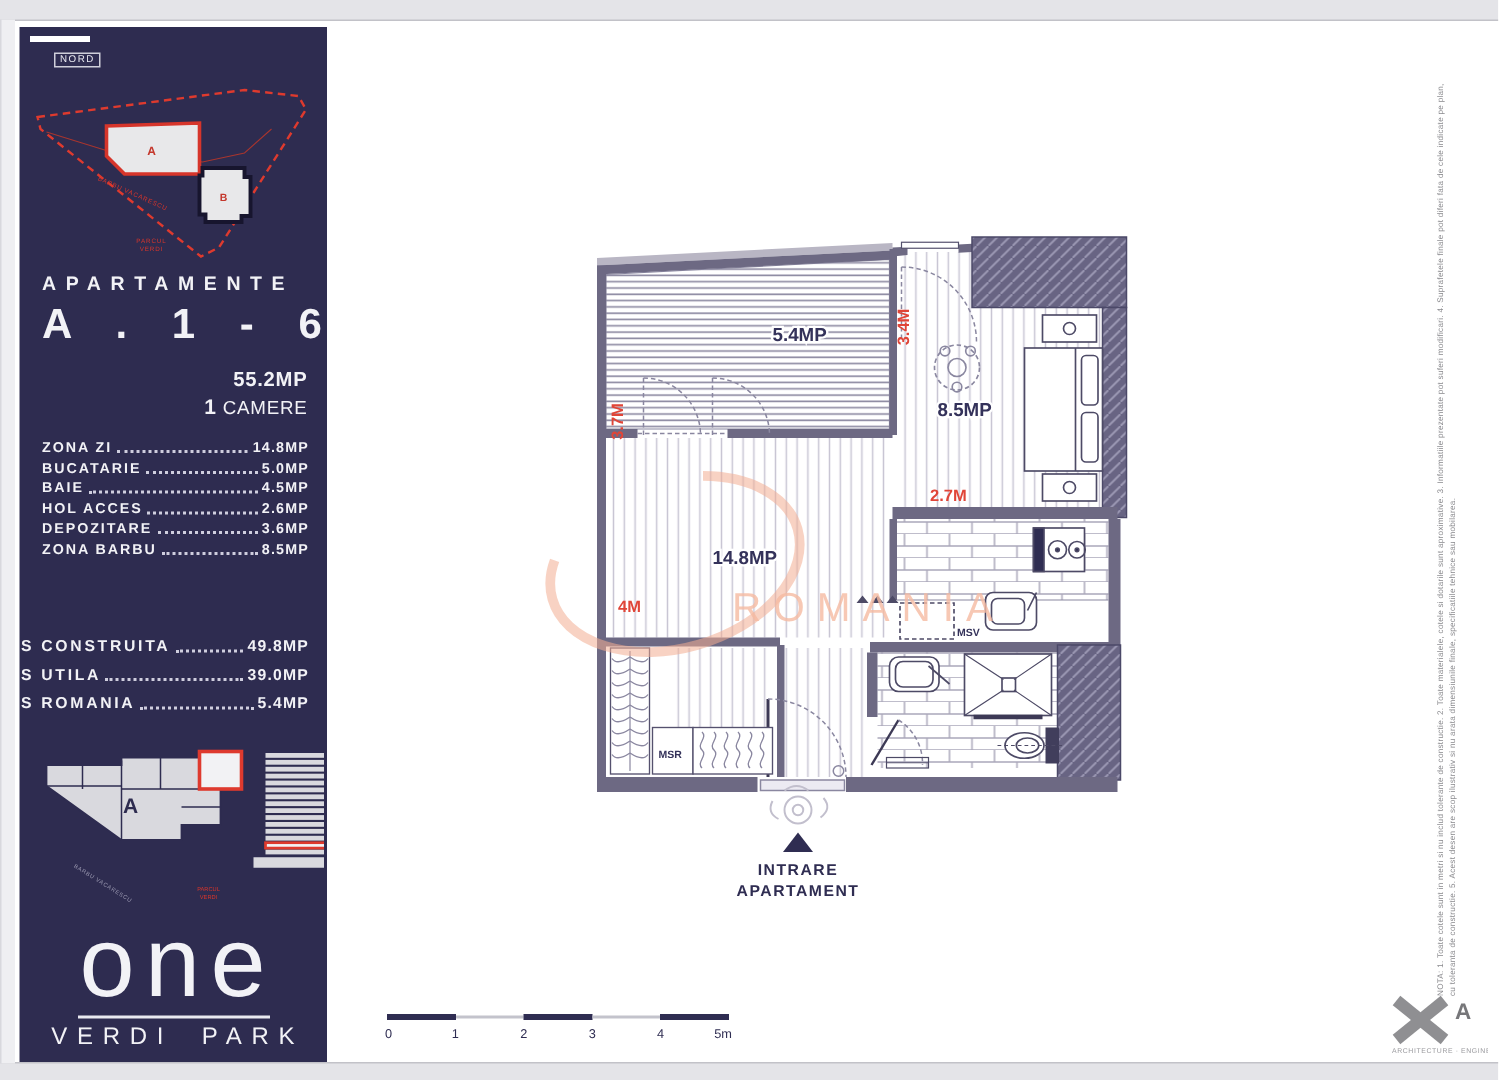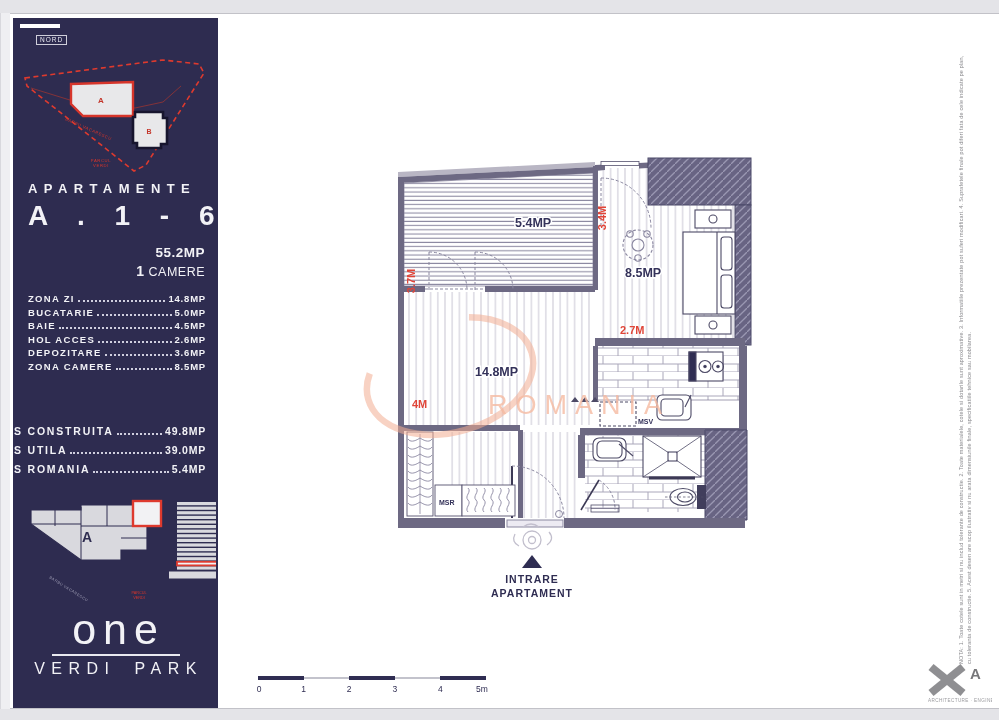--- a/index.html
+++ b/index.html
@@ -24,21 +24,21 @@
   .areabox .a2{margin-top:3px;font-size:12.5px;letter-spacing:0.5px;}
   .areabox .a2 b{font-size:14px;}
   .rooms{position:absolute;left:15px;right:12px;top:275px;}
   .row{display:flex;align-items:flex-end;font-size:9.5px;font-weight:bold;letter-spacing:1.3px;margin-bottom:2.6px;}
   .row .dots{flex:1;border-bottom:2px dotted #cfcede;margin:0 3px 2px;}
   .row .val{letter-spacing:0.8px;}
   .surfaces{position:absolute;left:1px;right:12px;top:407px;}
   .surfaces .row{font-size:10.5px;letter-spacing:1.8px;margin-bottom:7px;}
   .keyplan{position:absolute;left:8px;top:480px;}
   .brand{position:absolute;left:0;right:0;top:590px;text-align:center;}
-  .brand .one{font-size:43px;font-weight:300;letter-spacing:7px;line-height:1;margin-left:6px;}
+  .brand .one{font-size:66px;font-weight:300;letter-spacing:7px;line-height:1;margin-left:6px;}
   .brand .rule{width:128px;height:1.5px;background:#e9e9f0;margin:3px auto 4px;}
   .brand .sub{font-size:16px;letter-spacing:6.5px;word-spacing:8px;margin-left:6px;}
 
   
   .plan{position:absolute;left:355px;top:148px;}
 
   
   .scalebar{position:absolute;left:258px;top:676px;width:228px;height:20px;}
   .segs{display:flex;align-items:flex-start;height:6px;}
   .segs .sd{width:45.6px;height:4px;background:#2f2d52;}
@@ -106,21 +106,21 @@
           <span>HOL ACCES</span>
           <span class="dots"></span>
           <span class="val">2.6MP</span>
         </div>
       <div class="row">
           <span>DEPOZITARE</span>
           <span class="dots"></span>
           <span class="val">3.6MP</span>
         </div>
       <div class="row">
-          <span>ZONA CAMERE</span>
+          <span>ZONA BARBU</span>
           <span class="dots"></span>
           <span class="val">8.5MP</span>
         </div>
     </div>
 
     <div class="surfaces">
       <div class="row">
           <span>S CONSTRUITA</span>
           <span class="dots"></span>
           <span class="val">49.8MP</span>

